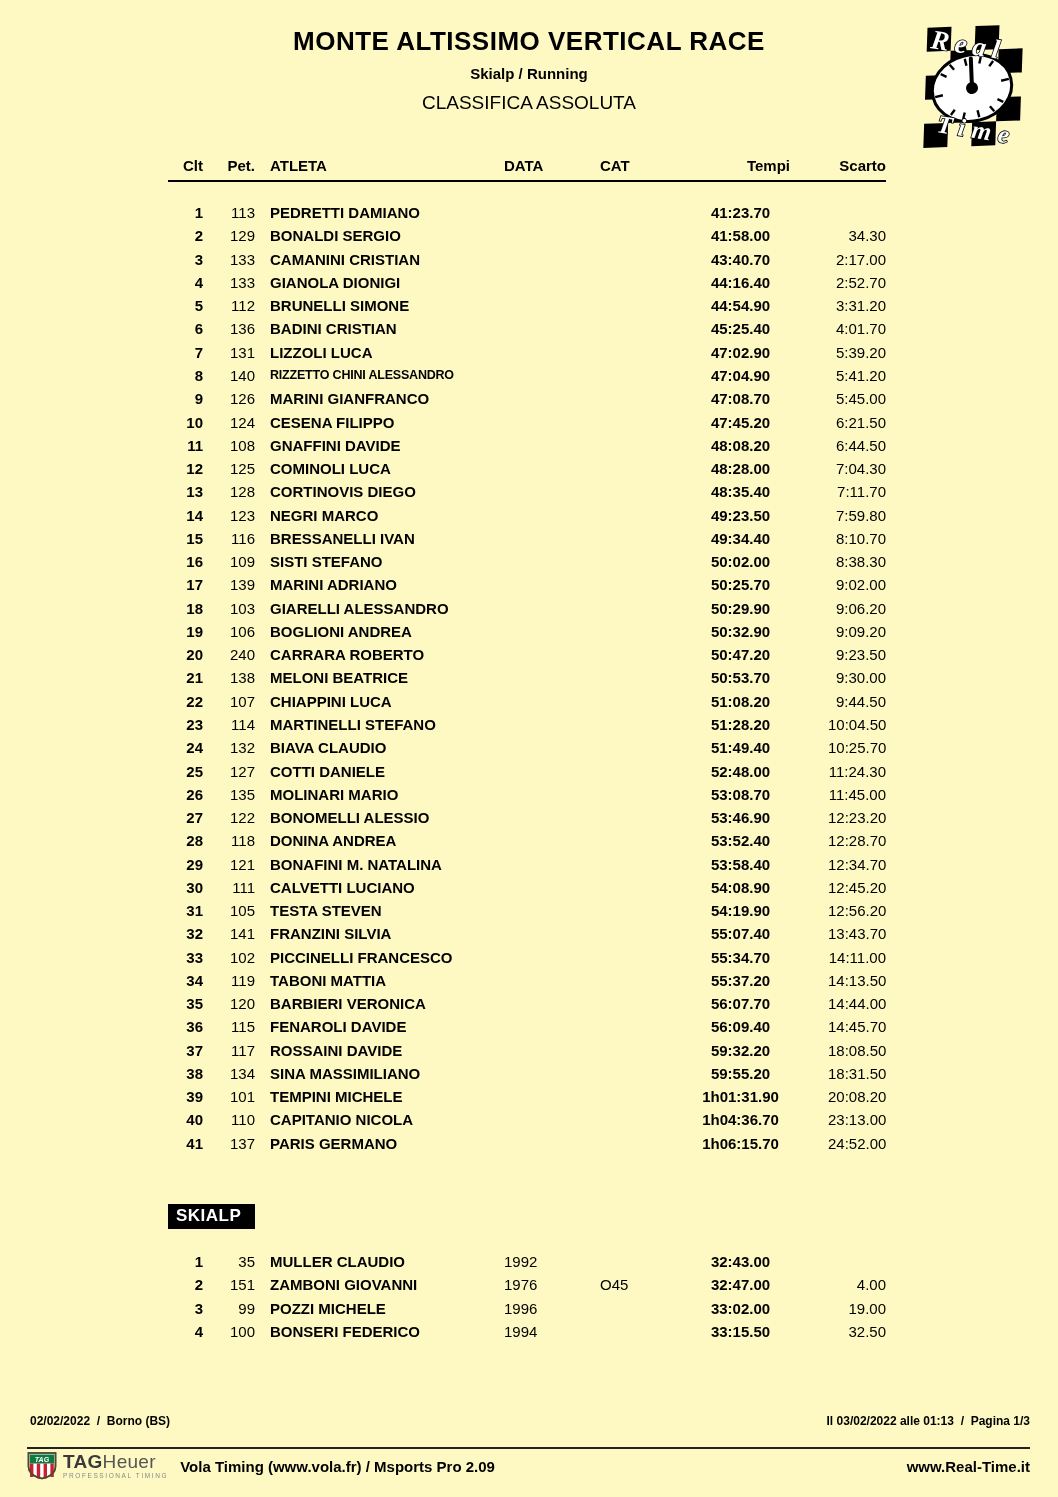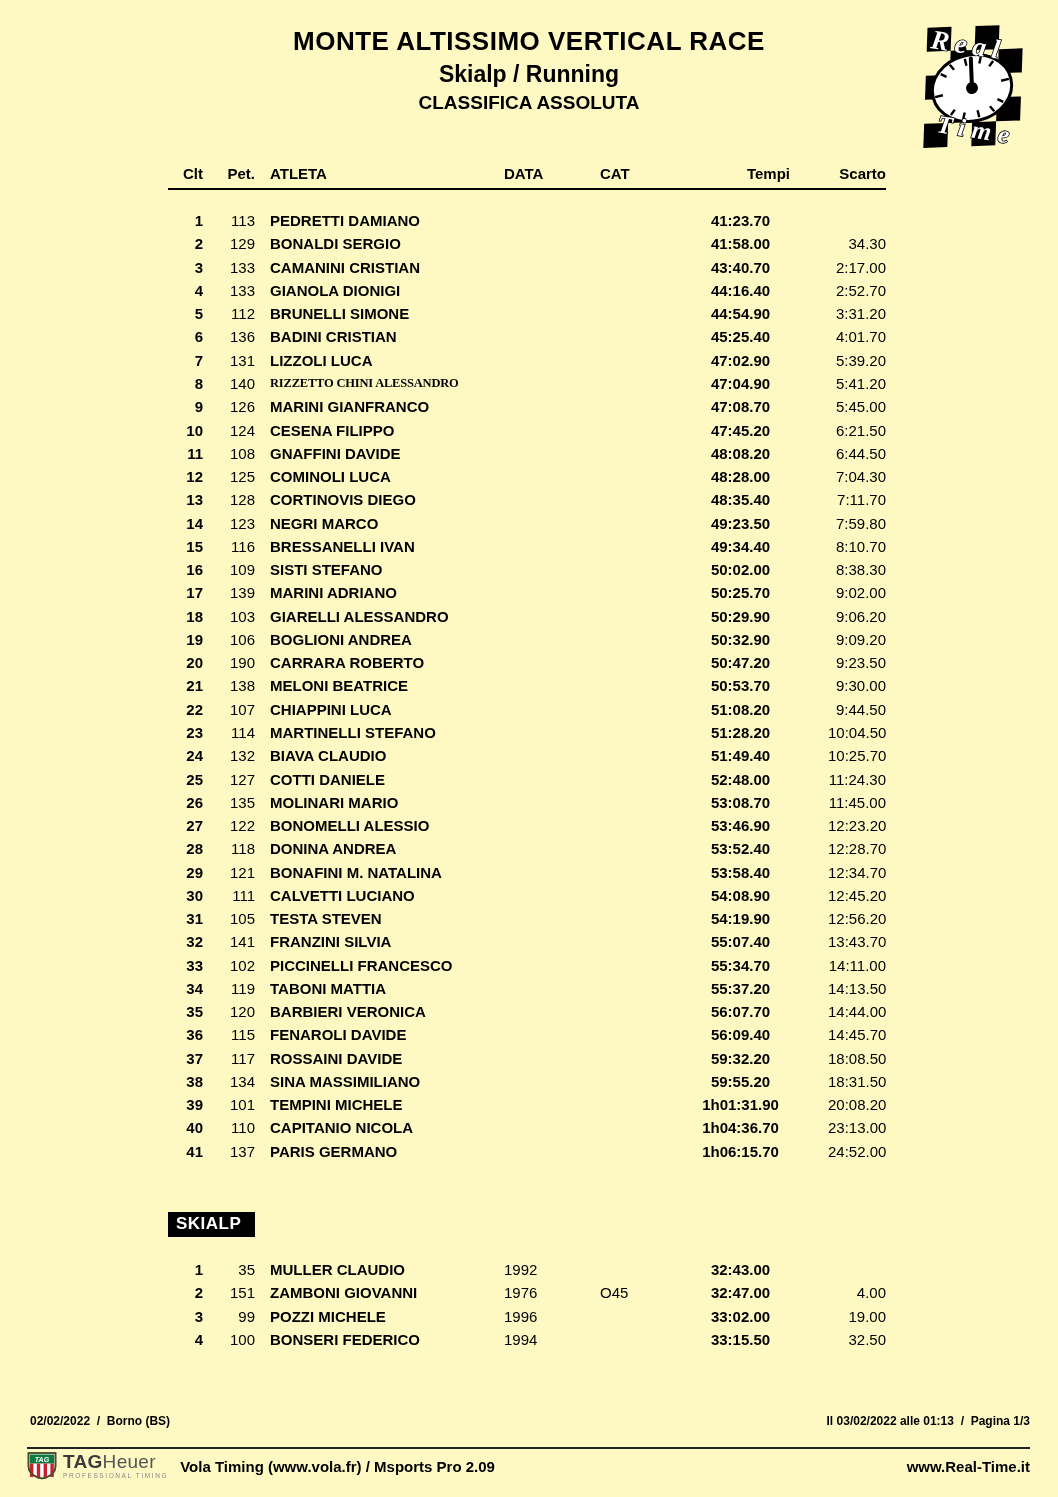--- a/index.html
+++ b/index.html
@@ -8,26 +8,26 @@
     width:1058px;height:1497px;
     background:#fef9c3;
     font-family:"Liberation Sans", sans-serif;
     color:#000;
     overflow:hidden;
     margin:0 auto;
   }
   
   .masthead{position:absolute;top:26px;left:0;right:0;text-align:center;}
   .race-title{margin:0;font-size:26px;font-weight:bold;letter-spacing:.5px;line-height:30px;}
-  .race-subtitle{margin:7px 0 0 0;font-size:23px;font-weight:bold;line-height:22px;}
-  .classification-title{margin:7px 0 0 0;font-size:19px;font-weight:bold;line-height:22px;}
+  .race-subtitle{margin:7px 0 0 0;font-size:15px;font-weight:bold;line-height:22px;}
+  .classification-title{margin:7px 0 0 0;font-size:19px;font-weight:normal;line-height:22px;}
   
   .rt-logo{position:absolute;top:16px;left:912px;width:128px;height:136px;}
   
-  .results{position:absolute;left:168px;top:164px;width:718px;}
+  .results{position:absolute;left:168px;top:156px;width:718px;}
   .grid-row{
     display:grid;
     grid-template-columns:35px 58px 235px 95px 100px 99px 96px;
     align-items:baseline;
   }
   .table-header{
     font-weight:bold;font-size:15px;
     padding-bottom:4px;
     border-bottom:2.5px solid #000;
     line-height:20px;
@@ -48,21 +48,21 @@
   }
   .sec-running .section-label{margin-top:26px;}
   .sec-skialp .section-label{margin-top:49px;}
   .rows{margin-top:19px;}
   .sec-skialp .rows{margin-top:21px;}
   .result-row{height:23.27px;font-size:15px;align-items:center;}
   .cell{white-space:nowrap;overflow:visible;}
   .c-clt{font-weight:bold;text-align:right;}
   .c-pet{text-align:right;padding-right:6px;}
   .c-atleta{font-weight:bold;padding-left:9px;}
-  .c-atleta.condensed{font-size:12.5px;letter-spacing:-0.2px;font-family:Liberation Serif, serif;}
+  .c-atleta.condensed{font-size:12.5px;letter-spacing:-0.2px;}
   .c-data{padding-left:8px;}
   .c-cat{padding-left:9px;}
   .c-tempi{font-weight:bold;text-align:center;}
   .c-scarto{text-align:right;padding-left:38px;}
   
   .footer-meta{
     position:absolute;top:1414px;left:30px;right:28px;
     display:flex;justify-content:space-between;
     font-size:12px;font-weight:bold;white-space:pre;
   }
@@ -309,21 +309,21 @@
     <div class="cell c-clt">19</div>
     <div class="cell c-pet">106</div>
     <div class="cell c-atleta">BOGLIONI ANDREA</div>
     <div class="cell c-data"></div>
     <div class="cell c-cat"></div>
     <div class="cell c-tempi">50:32.90</div>
     <div class="cell c-scarto">9:09.20</div>
   </div>
           <div class="grid-row result-row">
     <div class="cell c-clt">20</div>
-    <div class="cell c-pet">190</div>
+    <div class="cell c-pet">240</div>
     <div class="cell c-atleta">CARRARA ROBERTO</div>
     <div class="cell c-data"></div>
     <div class="cell c-cat"></div>
     <div class="cell c-tempi">50:47.20</div>
     <div class="cell c-scarto">9:23.50</div>
   </div>
           <div class="grid-row result-row">
     <div class="cell c-clt">21</div>
     <div class="cell c-pet">138</div>
     <div class="cell c-atleta">MELONI BEATRICE</div>

